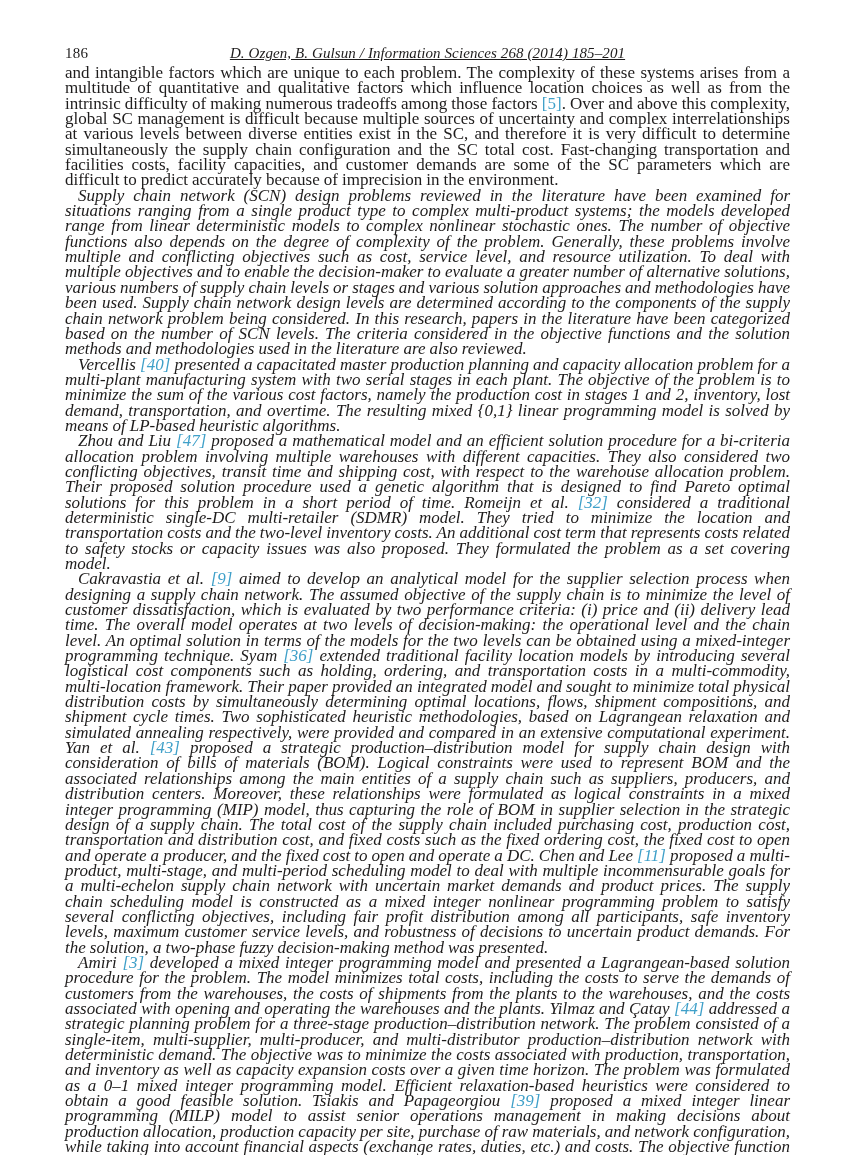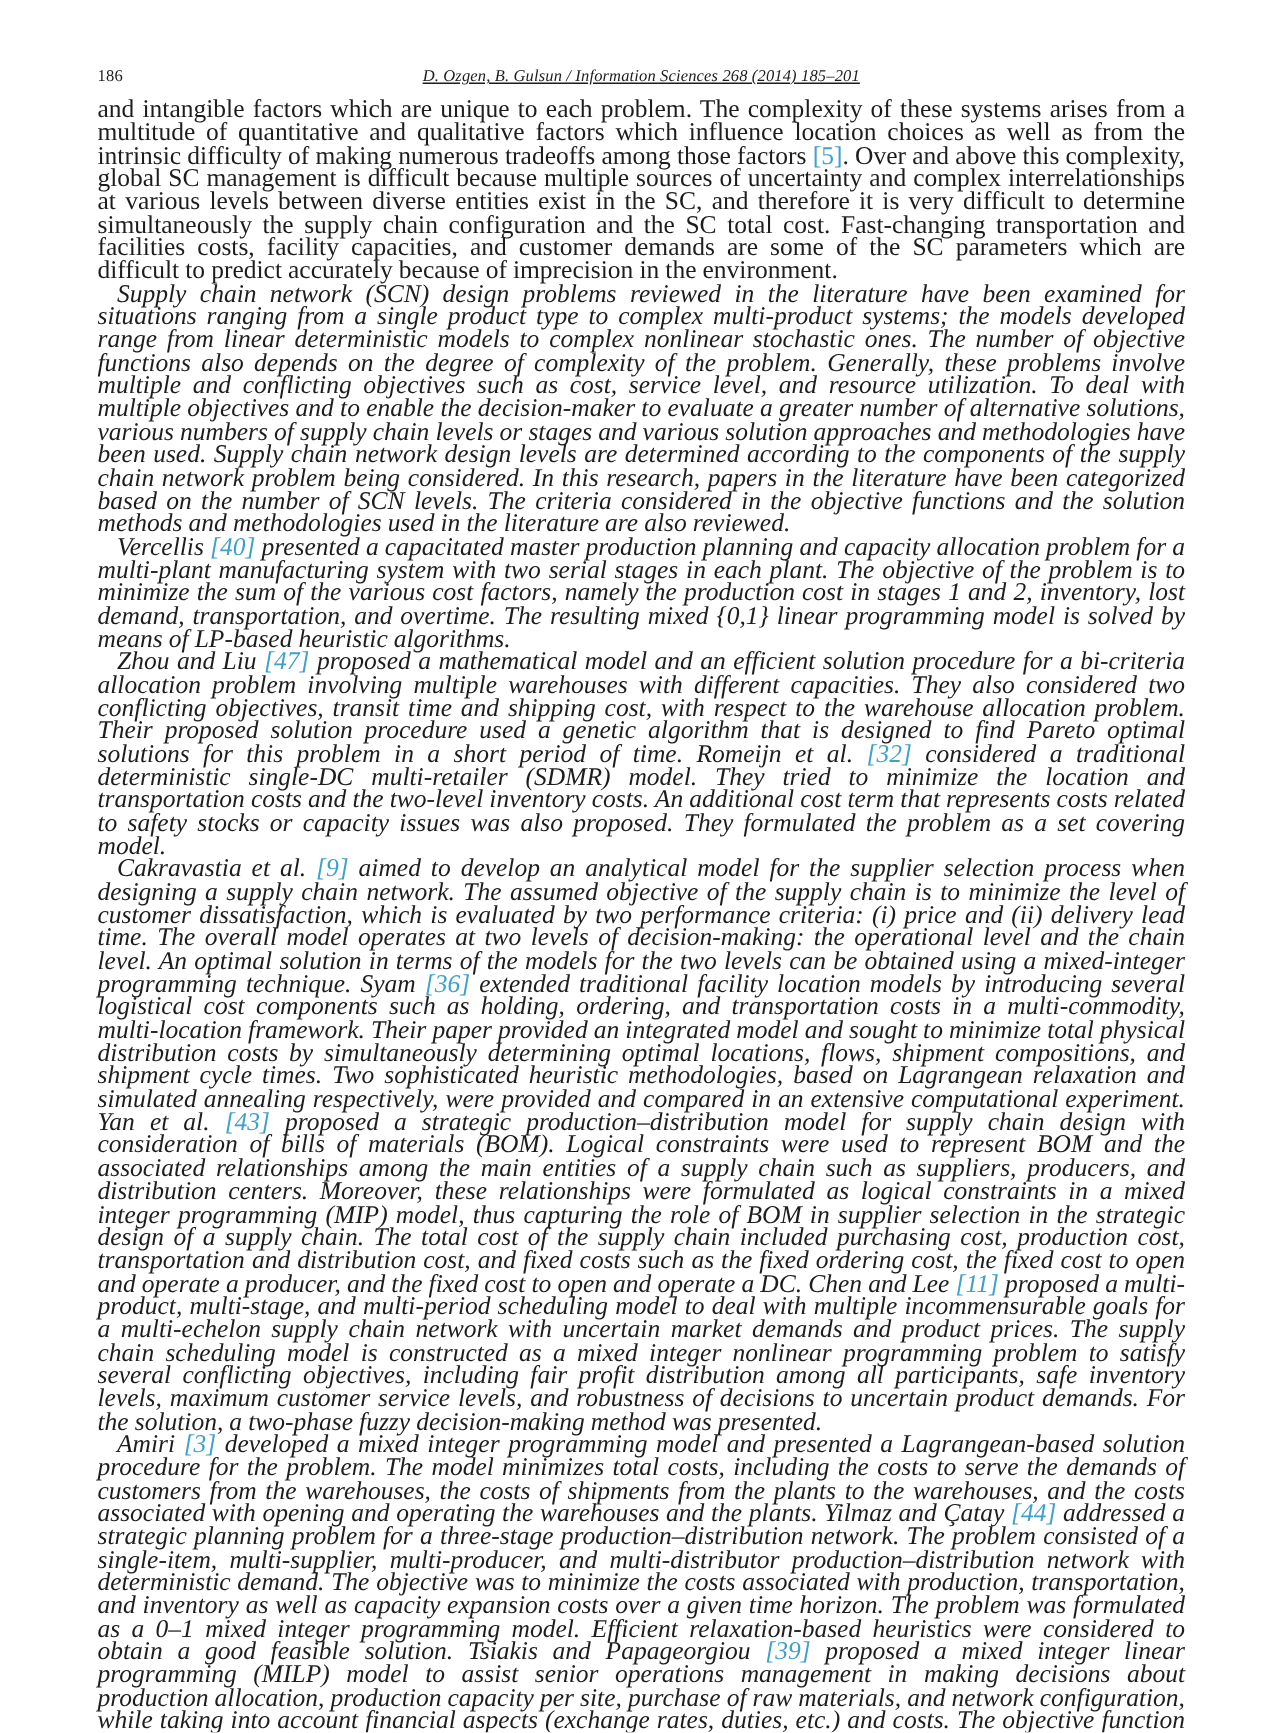--- a/index.html
+++ b/index.html
@@ -20,21 +20,21 @@
     inset: 0;
     background: #ffffff;
     overflow: hidden;
   }
   .page-header {
     position: absolute;
     top: 45px;
     left: 65px;
     width: 725px;
     height: 16px;
-    font-size: 11px;
+    font-size: 15px;
   }
   .page-number {
     position: absolute;
     left: 0;
     top: 0;
     font-style: normal;
     letter-spacing: 0.2px;
   }
   .running-head {
     display: block;

